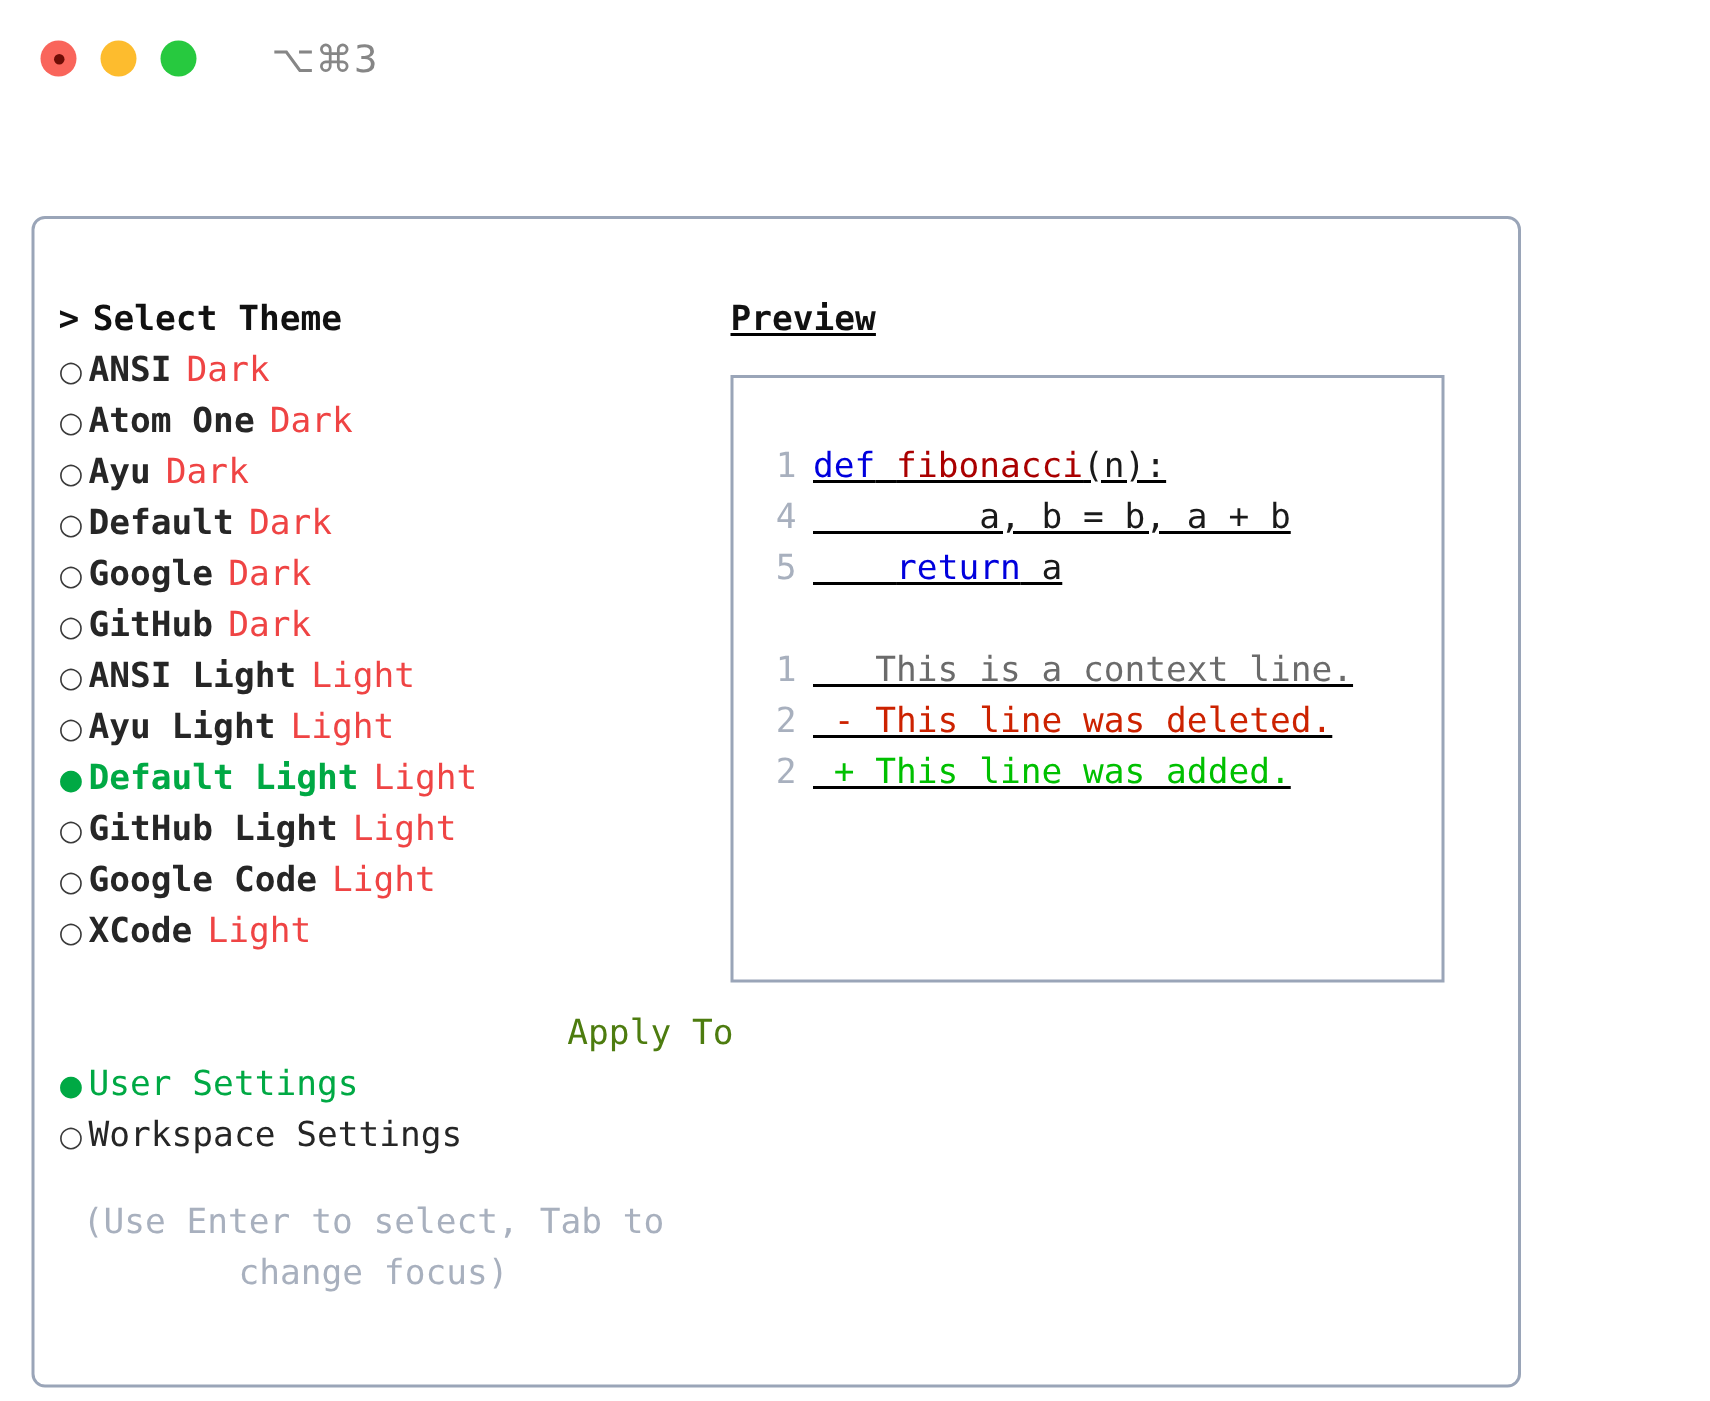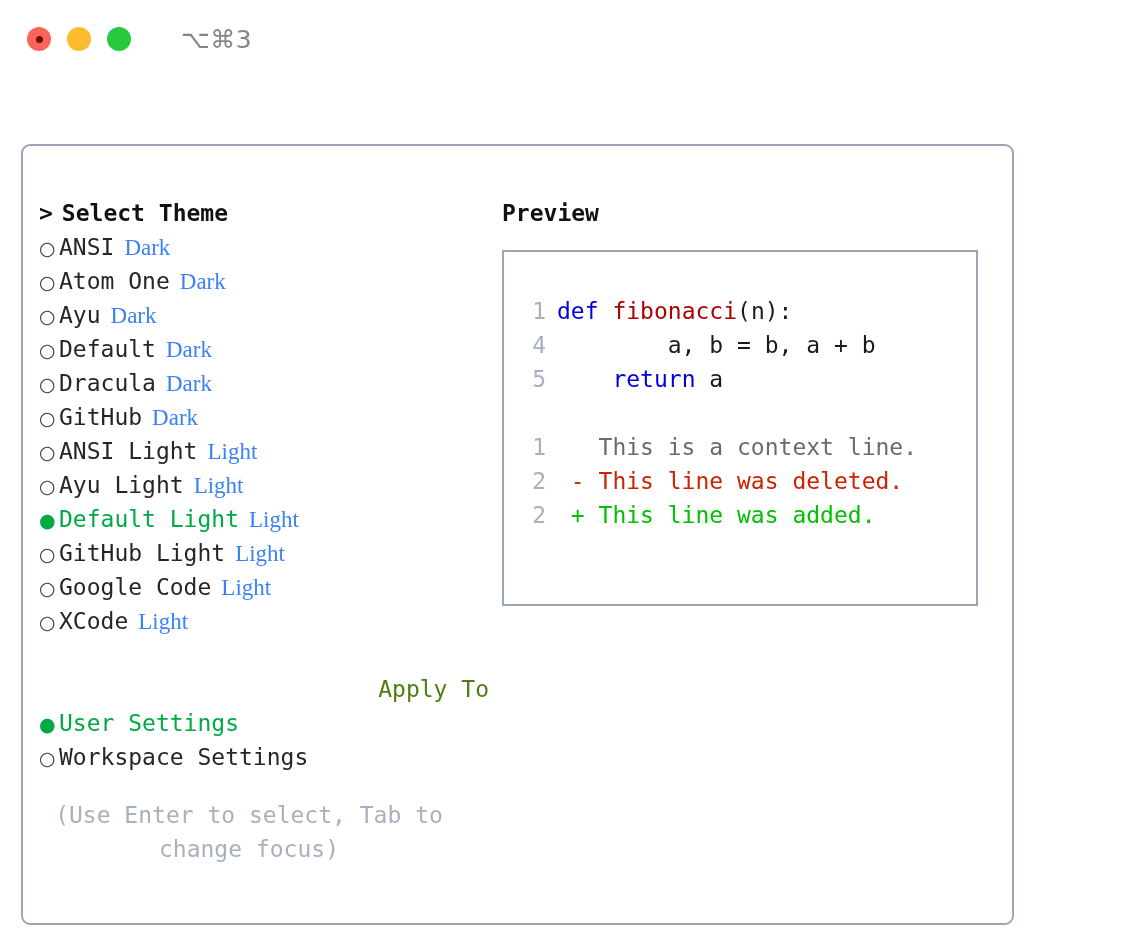--- a/index.html
+++ b/index.html
@@ -108,26 +108,25 @@
   .marker {
     display: inline-block;
     width: 20px;
     text-align: left;
     color: #3a3a3a;
     font-family: "DejaVu Sans", "Liberation Sans", sans-serif;
     font-size: 19px;
   }
   .marker.filled { color: #00a944; }
 
-  .theme-name { color: #262626; }
+  .theme-name { color: #262626; font-weight: bold; }
   .row.selected .theme-name { color: #00a944; }
   .tag {
-    color: #3b82f6;
+    color: #ef4444;
     margin-left: 10px;
-    font-family: Liberation Serif, serif;
   }
 
   .spacer-row { height: 34px; }
 
   .section-title {
     color: #4d7c0f;
     padding-left: 29px;
     text-align: right;
   }
 
@@ -139,37 +138,38 @@
     font-size: 23px;
     line-height: 34px;
     color: #a8b0be;
     width: 420px;
     text-align: center;
   }
 
   
   #right-col {
     position: absolute;
-    left: 479px;
+    left: 464px;
     top: 50px;
     width: 500px;
+    text-decoration: underline;
   }
 
   #preview-label {
     font-size: 23px;
     font-weight: bold;
     color: #111111;
     line-height: 34px;
     height: 34px;
   }
 
   #preview-box {
     margin-top: 20px;
     width: 476px;
-    height: 356px;
+    height: 405px;
     border: 2px solid #9aa5b8;
     box-sizing: border-box;
     background: #ffffff;
     padding: 42px 0 0 18px;
   }
 
   .code-line {
     height: 34px;
     line-height: 34px;
     font-size: 23px;
@@ -213,21 +213,21 @@
 
       <div class="row heading-row">
         <span class="caret">&gt;</span><span>Select Theme</span>
       </div>
 
       <div id="theme-items">
           <div class="row"><span class="marker">○</span><span class="theme-name">ANSI</span><span class="tag">Dark</span></div>
           <div class="row"><span class="marker">○</span><span class="theme-name">Atom One</span><span class="tag">Dark</span></div>
           <div class="row"><span class="marker">○</span><span class="theme-name">Ayu</span><span class="tag">Dark</span></div>
           <div class="row"><span class="marker">○</span><span class="theme-name">Default</span><span class="tag">Dark</span></div>
-          <div class="row"><span class="marker">○</span><span class="theme-name">Dracula</span><span class="tag">Dark</span></div>
+          <div class="row"><span class="marker">○</span><span class="theme-name">Google</span><span class="tag">Dark</span></div>
           <div class="row"><span class="marker">○</span><span class="theme-name">GitHub</span><span class="tag">Dark</span></div>
           <div class="row"><span class="marker">○</span><span class="theme-name">ANSI Light</span><span class="tag">Light</span></div>
           <div class="row"><span class="marker">○</span><span class="theme-name">Ayu Light</span><span class="tag">Light</span></div>
           <div class="row selected"><span class="marker filled">●</span><span class="theme-name">Default Light</span><span class="tag">Light</span></div>
           <div class="row"><span class="marker">○</span><span class="theme-name">GitHub Light</span><span class="tag">Light</span></div>
           <div class="row"><span class="marker">○</span><span class="theme-name">Google Code</span><span class="tag">Light</span></div>
           <div class="row"><span class="marker">○</span><span class="theme-name">XCode</span><span class="tag">Light</span></div>
         </div>
 
       <div class="spacer-row"></div>

